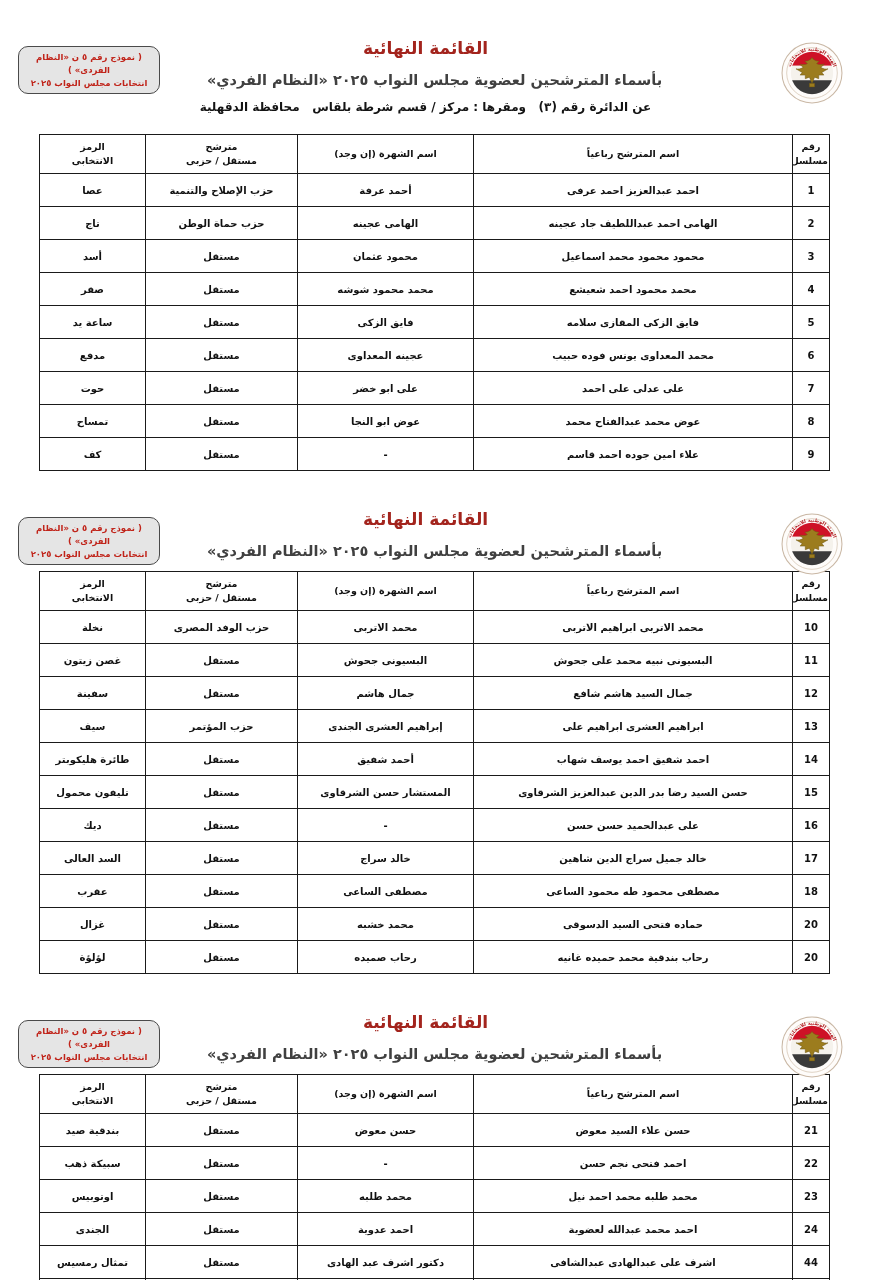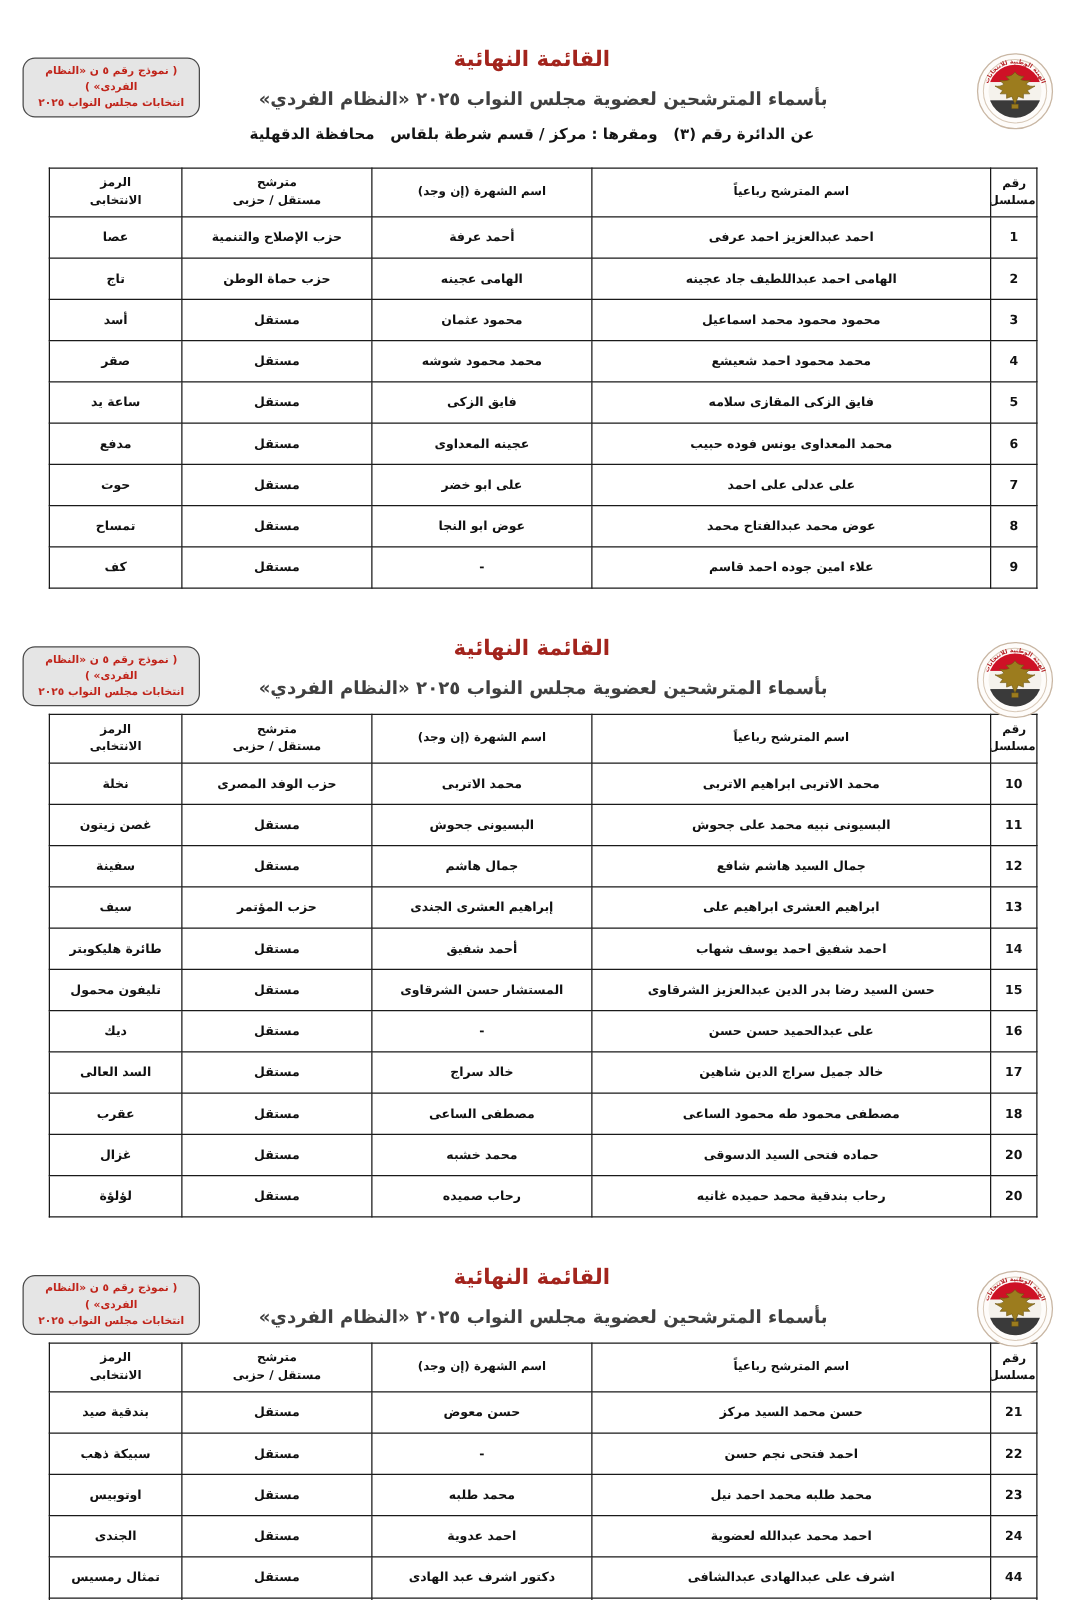--- a/index.html
+++ b/index.html
@@ -355,21 +355,21 @@
           <th>اسم الشهرة (إن وجد)</th>
           <th>مترشح
 مستقل / حزبى</th>
           <th>الرمز
 الانتخابى</th>
         </tr>
       </thead>
       <tbody>
           <tr>
             <td class="serial">21</td>
-            <td>حسن محمد السيد مركز</td>
+            <td>حسن علاء السيد معوض</td>
             <td>حسن معوض</td>
             <td>مستقل</td>
             <td>بندقية صيد</td>
           </tr>
           <tr>
             <td class="serial">22</td>
             <td>احمد فتحى نجم حسن</td>
             <td>-</td>
             <td>مستقل</td>
             <td>سبيكة ذهب</td>

